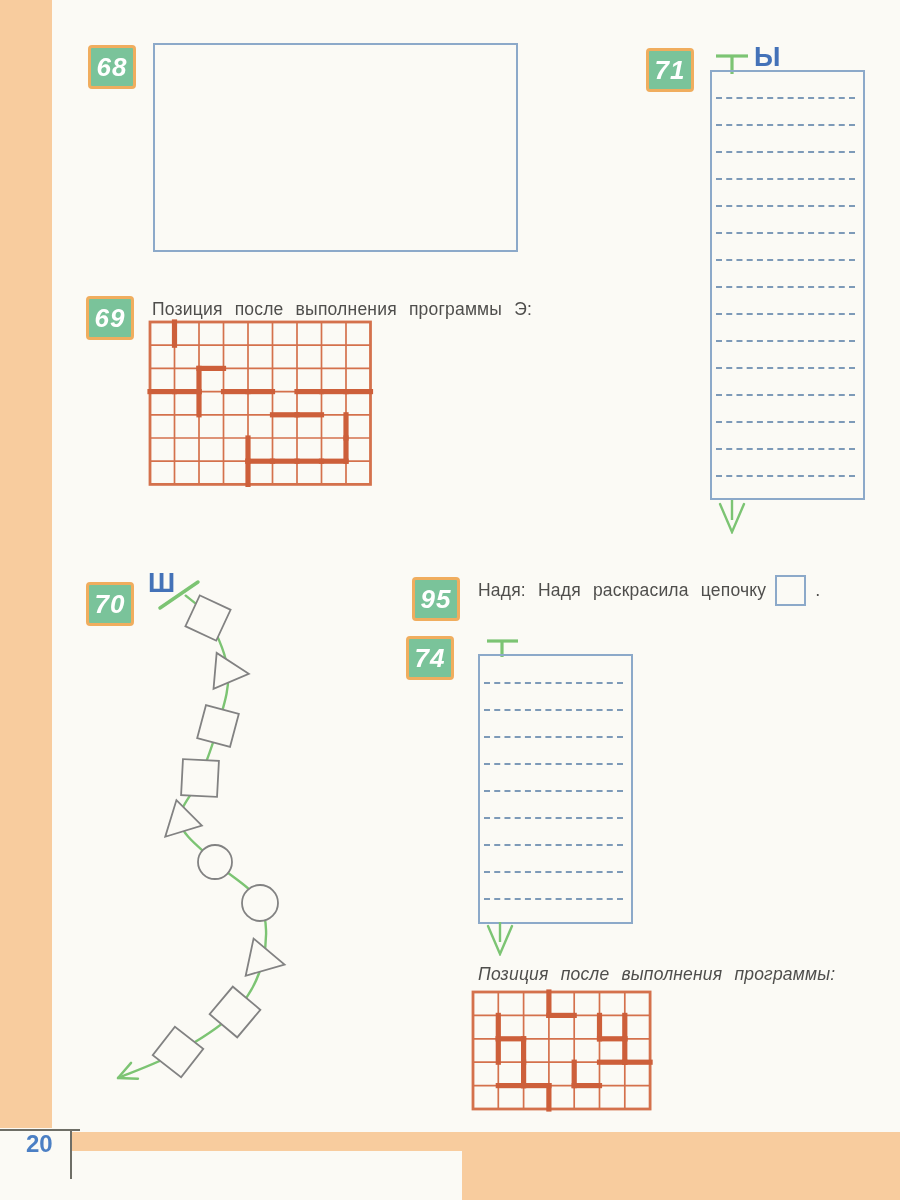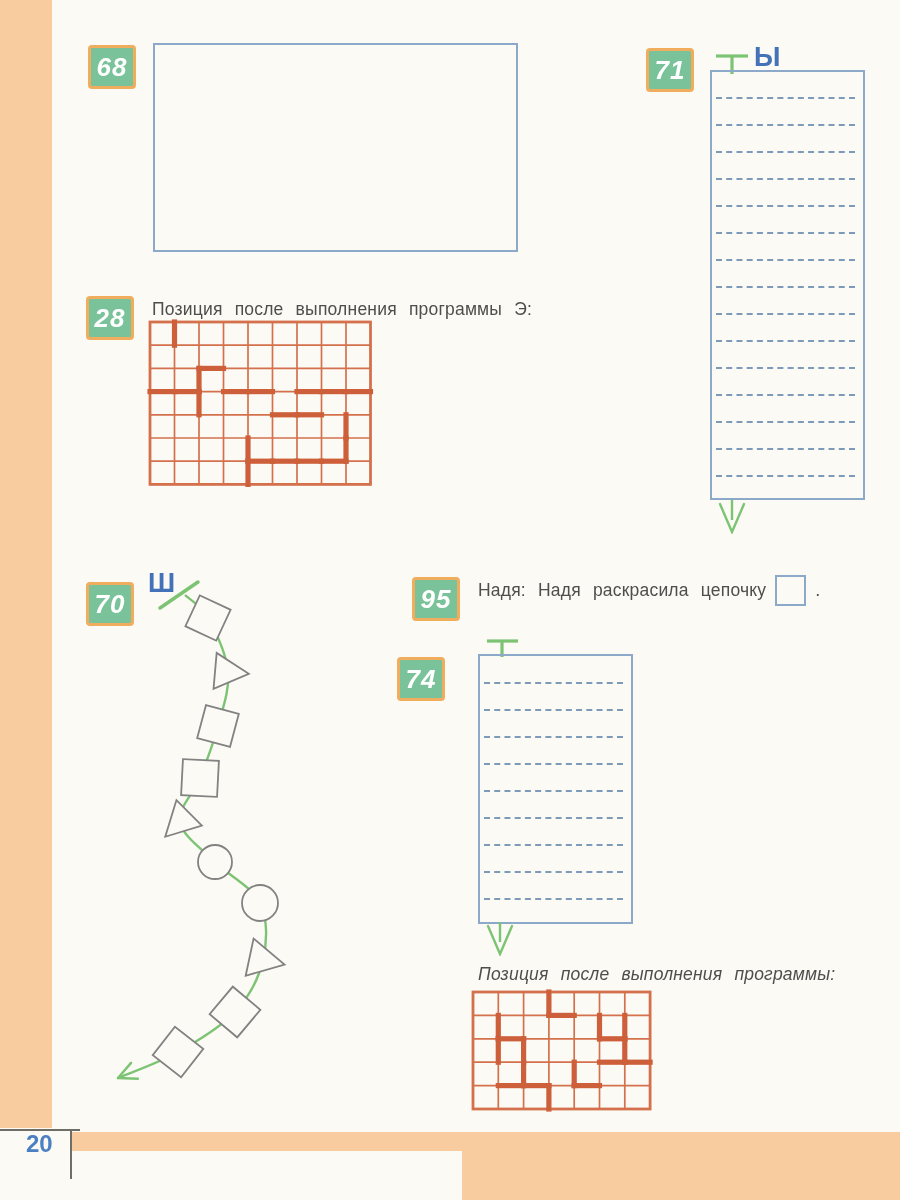--- a/index.html
+++ b/index.html
@@ -17,21 +17,21 @@
   .footer-vline{left:70px;top:1129px;width:2px;height:50px;background:var(--footer-line);}
   .page-num{left:26px;top:1130px;font-size:24px;font-weight:bold;color:var(--pagenum);}
   
   .badge{
     width:48px;height:44px;box-sizing:border-box;
     background:var(--badge-green);border:3px solid var(--badge-border);border-radius:4px;
     display:flex;align-items:center;justify-content:center;
     color:#fff;font-size:26px;font-weight:bold;font-style:italic;letter-spacing:1px;
   }
   #b68{left:88px;top:45px;} #b69{left:86px;top:296px;} #b70{left:86px;top:582px;}
-  #b71{left:646px;top:48px;} #b72{left:412px;top:577px;} #b74{left:397px;top:636px;margin-top:21px;}
+  #b71{left:646px;top:48px;} #b72{left:412px;top:577px;} #b74{left:406px;top:636px;}
   
   .caption{font-size:17.5px;color:var(--text);word-spacing:7px;letter-spacing:.2px;white-space:nowrap;}
   #cap69{left:152px;top:299px;}
   #cap74{left:478px;top:964px;font-style:italic;}
   .chain-label{font-size:27px;font-weight:bold;color:var(--label-blue);}
   #lbl70{left:148px;top:568px;}
   #lbl71{left:754px;top:42px;}
   
   .blue-box{box-sizing:border-box;border:2px solid var(--blue-border);background:transparent;}
   #box68{left:153px;top:43px;width:365px;height:209px;}
@@ -58,21 +58,21 @@
 <div class="abs sidebar"></div>
 <div class="abs footer-band"></div>
 <div class="abs footer-block"></div>
 <div class="abs footer-hline"></div>
 <div class="abs footer-vline"></div>
 <div class="abs page-num">20</div>
 
 <div class="abs badge" id="b68">68</div>
 <div class="abs blue-box" id="box68"></div>
 
-<div class="abs badge" id="b69">28</div>
+<div class="abs badge" id="b69">69</div>
 <div class="abs caption" id="cap69">Позиция после выполнения программы Э:</div>
 <svg class="abs" id="grid69" viewBox="-3 -3 226.5 168.4" width="226.5" height="168.4">
     <line x1="24.5" y1="0" x2="24.5" y2="162.4" stroke="#d4714c" stroke-width="1.7"></line>
     <line x1="49" y1="0" x2="49" y2="162.4" stroke="#d4714c" stroke-width="1.7"></line>
     <line x1="73.5" y1="0" x2="73.5" y2="162.4" stroke="#d4714c" stroke-width="1.7"></line>
     <line x1="98" y1="0" x2="98" y2="162.4" stroke="#d4714c" stroke-width="1.7"></line>
     <line x1="122.5" y1="0" x2="122.5" y2="162.4" stroke="#d4714c" stroke-width="1.7"></line>
     <line x1="147" y1="0" x2="147" y2="162.4" stroke="#d4714c" stroke-width="1.7"></line>
     <line x1="171.5" y1="0" x2="171.5" y2="162.4" stroke="#d4714c" stroke-width="1.7"></line>
     <line x1="196" y1="0" x2="196" y2="162.4" stroke="#d4714c" stroke-width="1.7"></line>

